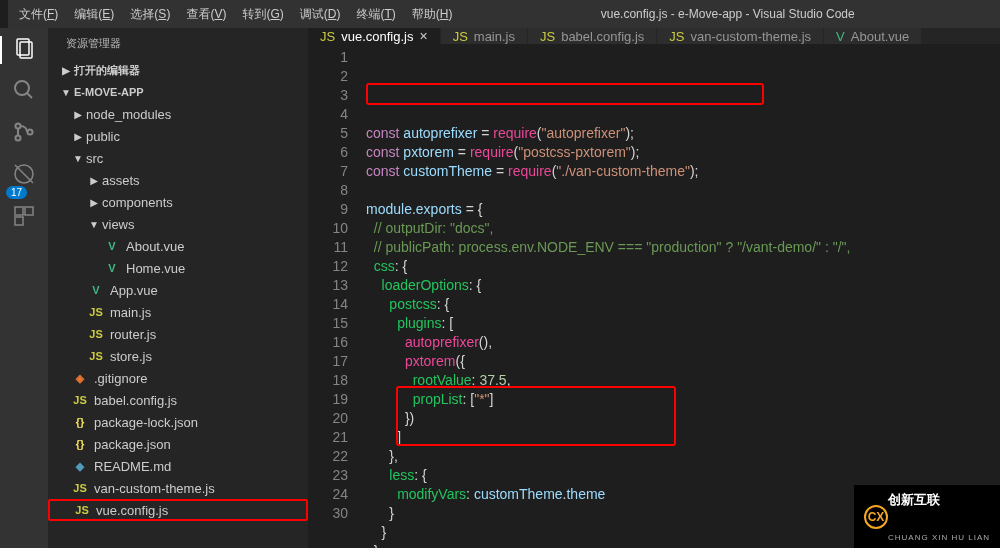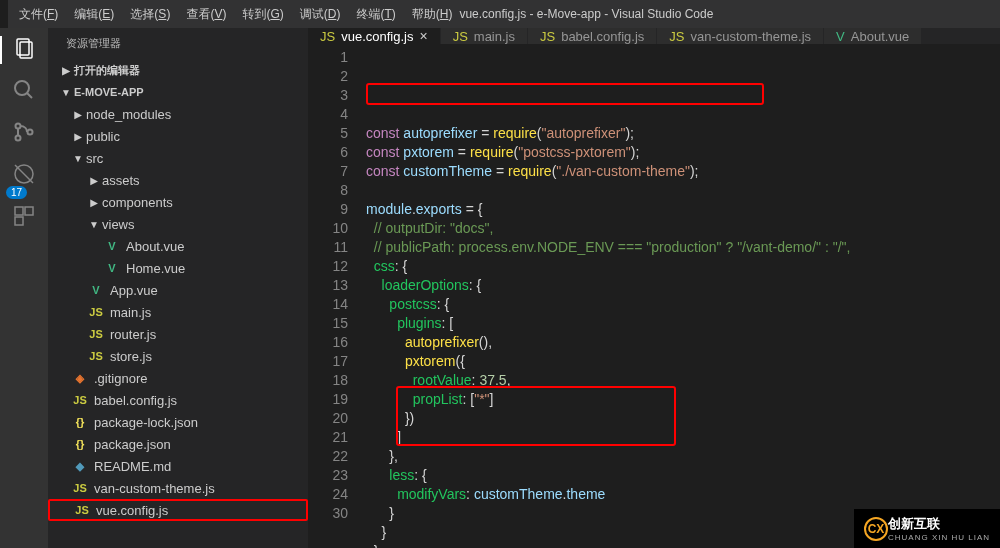--- a/index.html
+++ b/index.html
@@ -1,21 +1,21 @@
 <!DOCTYPE html>
 <html><head>
 <meta charset="utf-8">
 <style>
 * { margin: 0; padding: 0; box-sizing: border-box; font-family: "Segoe UI", sans-serif; }
 body { width: 1000px; height: 548px; background: #1e1e1e; color: #cccccc; overflow: hidden; font-size: 13px; }
 .titlebar { height: 28px; background: #323233; display: flex; align-items: center; padding: 0 4px; color: #cccccc; margin-left: 8px; }
 .titlebar .menus { display: flex; gap: 2px; }
 .titlebar .menus span { padding: 4px 7px; font-size: 12px; }
 .titlebar .menus u { text-decoration: underline; }
-.titlebar .title { flex: 1; text-align: left; font-size: 12px; color: #cccccc; }
+.titlebar .title { flex: 1; text-align: center; font-size: 12px; color: #cccccc; }
 .main { display: flex; height: 520px; }
 .activitybar { width: 48px; background: #333333; display: flex; flex-direction: column; align-items: center; padding-top: 8px; gap: 18px; position: relative; }
 .activitybar .ico { width: 24px; height: 24px; color: #858585; }
 .activitybar .ico.active { color: #ffffff; }
 .activitybar .active-ind { position: absolute; left: 0; top: 8px; width: 2px; height: 28px; background: #ffffff; }
 .badge { position: absolute; top: 158px; left: 6px; background: #007acc; color: #fff; border-radius: 10px; font-size: 10px; padding: 1px 5px; }
 .sidebar { width: 260px; background: #252526; display: flex; flex-direction: column; }
 .sidebar-title { padding: 8px 18px; font-size: 11px; color: #bbbbbb; }
 .tree { flex: 1; overflow: auto; font-size: 13px; }
 .tree-item { display: flex; align-items: center; height: 22px; padding-left: 12px; cursor: pointer; color: #cccccc; }
@@ -26,27 +26,27 @@
 .red-box { border: 2px solid #ff0000; border-radius: 2px; }
 .section-header { font-weight: bold; font-size: 11px; }
 .editor-area { flex: 1; background: #1e1e1e; display: flex; flex-direction: column; }
 .tabs { height: 35px; background: #252526; display: flex; }
 .tab { display: flex; align-items: center; padding: 0 12px; background: #2d2d2d; color: #969696; font-size: 13px; gap: 6px; border-right: 1px solid #252526; }
 .tab.active { background: #1e1e1e; color: #ffffff; }
 .tab .close { color: #cccccc; font-size: 14px; }
 .code-area { flex: 1; display: flex; position: relative; }
 .gutter { width: 58px; background: #1e1e1e; text-align: right; padding-right: 18px; color: #858585; font-family: Consolas, monospace; font-size: 14px; line-height: 19px; padding-top: 4px; }
 .code { flex: 1; font-family: Consolas, monospace; font-size: 14px; line-height: 19px; padding-top: 4px; white-space: pre; position: relative; }
-.kw { color: #c586c0; } .var { color: #9cdcfe; } .fn { color: #fde047; } .str { color: #ce9178; } .num { color: #b5cea8; } .com { color: #6a9955; } .prop { color: #22c55e; } .pun { color: #d4d4d4; }
+.kw { color: #c586c0; } .var { color: #9cdcfe; } .fn { color: #ec4899; } .str { color: #ce9178; } .num { color: #b5cea8; } .com { color: #6a9955; } .prop { color: #22c55e; } .pun { color: #d4d4d4; }
 .highlight-box { position: absolute; border: 2px solid #ff0000; border-radius: 3px; pointer-events: none; }
 .hl1 { top: 39px; left: 0px; width: 398px; height: 22px; }
 .hl2 { top: 342px; left: 30px; width: 280px; height: 60px; }
 .watermark { position: absolute; right: 0; bottom: 0; background: #000; color: #fff; padding: 6px 10px; display: flex; align-items: center; gap: 0; font-size: 13px; }
 .watermark .logo { width: 24px; height: 24px; border: 2px solid #f5a623; border-radius: 50%; display: flex; align-items: center; justify-content: center; color: #f5a623; font-weight: bold; font-size: 12px; }
-.watermark .sub { font-size: 8px; letter-spacing: 1px; color: #aaa; }
+.watermark .sub { font-size: 8px; letter-spacing: 1px; color: #aaa; margin-top: 24px; }
 </style>
 </head>
 <body>
 
 <div class="titlebar">
   <div class="menus" id="menus">
       <span>文件(<u>F</u>)</span>
       <span>编辑(<u>E</u>)</span>
       <span>选择(<u>S</u>)</span>
       <span>查看(<u>V</u>)</span>

